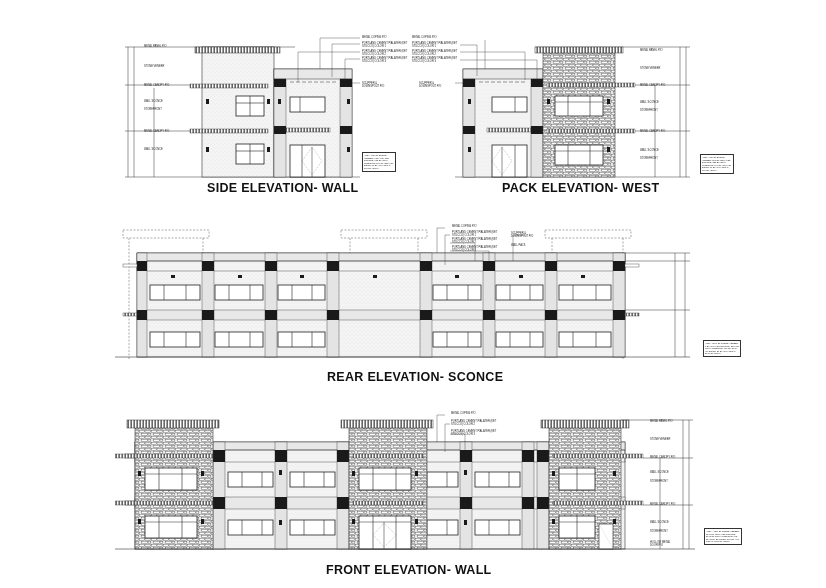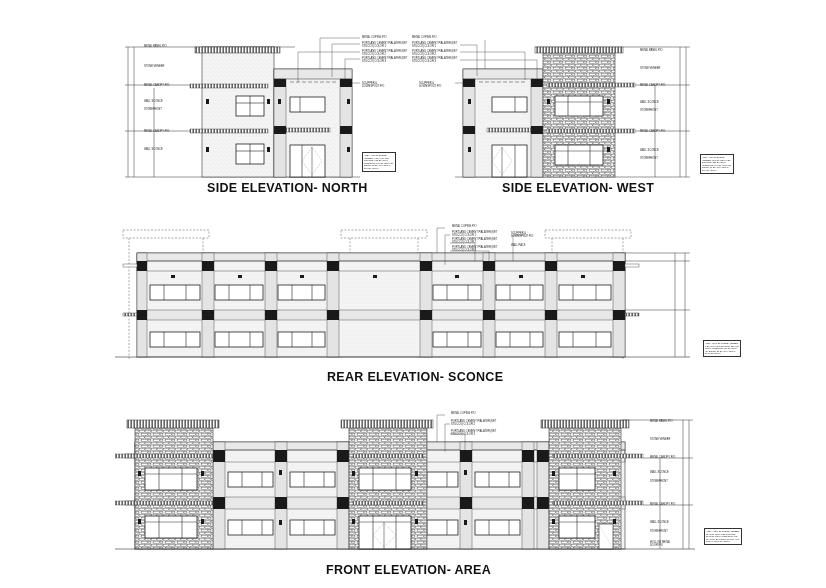--- a/index.html
+++ b/index.html
@@ -93,21 +93,21 @@
 <div class="lbl" style="left:144px;top:100px">WALL SCONCE</div>
 <div class="lbl" style="left:144px;top:108px">STOREFRONT</div>
 <div class="lbl" style="left:144px;top:130px">METAL CANOPY P/O</div>
 <div class="lbl" style="left:144px;top:148px">WALL SCONCE</div>
 <div class="lbl" style="left:362px;top:36px">METAL COPING P/O</div>
 <div class="lbl" style="left:362px;top:42px;white-space:normal;width:48px">PORTLAND CEMENT P/ALATER (KET STUCCO) COLOR 1</div>
 <div class="lbl" style="left:362px;top:50px;white-space:normal;width:48px">PORTLAND CEMENT P/ALATER (KET STUCCO) COLOR 2</div>
 <div class="lbl" style="left:362px;top:57px;white-space:normal;width:48px">PORTLAND CEMENT P/ALATER (KET STUCCO) COLOR 3</div>
 <div class="lbl" style="left:362px;top:82px;white-space:normal;width:32px">SCUPPER &amp; DOWNSPOUT P/O</div>
 <div class="lbl" style="left:362px;top:152px;white-space:normal;width:30px;border:0.5px solid #333;padding:1px;font-size:2.2px;line-height:2.6px"><span>AREA: 876 SF</span> <span>STONE VENEER: 0 SF (0%)</span> <span>KET STUCCO: 612 SF (70%)</span> <span>WINDOWS: 184 SF (21%)</span> <span>SF DOOR: 80 SF (9%)</span> <span>TOTAL: 876 SF (100%)</span></div>
-<div class="title" style="left:207px;top:181px">SIDE ELEVATION- NORTH</div>
+<div class="title" style="left:207px;top:181px">SIDE ELEVATION- WALL</div>
 
 <svg class="abs" style="left:455px;top:40px" width="240" height="140" viewBox="0 0 240 140">
   <g stroke="#333" stroke-width="0.5" fill="none">
     <line x1="225" y1="7" x2="225" y2="137"></line>
     <line x1="231" y1="7" x2="231" y2="137"></line>
     <line x1="200" y1="45" x2="200" y2="137"></line>
     <line x1="80" y1="7" x2="235" y2="7"></line>
     <line x1="90" y1="45" x2="235" y2="45"></line>
     <line x1="90" y1="91" x2="235" y2="91"></line>
     <line x1="0" y1="137" x2="235" y2="137"></line>
@@ -162,21 +162,21 @@
 <div class="lbl" style="left:419px;top:82px;white-space:normal;width:32px">SCUPPER &amp; DOWNSPOUT P/O</div>
 <div class="lbl" style="left:640px;top:49px">METAL PANEL P/O</div>
 <div class="lbl" style="left:640px;top:67px">STONE VENEER</div>
 <div class="lbl" style="left:640px;top:84px">METAL CANOPY P/O</div>
 <div class="lbl" style="left:640px;top:101px">WALL SCONCE</div>
 <div class="lbl" style="left:640px;top:109px">STOREFRONT</div>
 <div class="lbl" style="left:640px;top:130px">METAL CANOPY P/O</div>
 <div class="lbl" style="left:640px;top:149px">WALL SCONCE</div>
 <div class="lbl" style="left:640px;top:157px">STOREFRONT</div>
 <div class="lbl" style="left:700px;top:154px;white-space:normal;width:30px;border:0.5px solid #333;padding:1px;font-size:2.2px;line-height:2.6px"><span>AREA: 876 SF</span> <span>STONE VENEER: 307 SF (35%)</span> <span>KET STUCCO: 325 SF (37%)</span> <span>WINDOWS: 164 SF (19%)</span> <span>SF DOOR: 80 SF (9%)</span> <span>TOTAL: 876 SF (100%)</span></div>
-<div class="title" style="left:502px;top:181px">SIDE ELEVATION- WEST</div>
+<div class="title" style="left:502px;top:181px">PACK ELEVATION- WEST</div>
 
 <svg class="abs" style="left:115px;top:225px" width="600" height="135" viewBox="0 0 600 135">
 
   <g stroke="#555" stroke-width="0.5" fill="none" stroke-dasharray="2,1.5">
     <rect x="8" y="5" width="86" height="8"></rect>
     <rect x="226" y="5" width="86" height="8"></rect>
     <rect x="430" y="5" width="86" height="8"></rect>
     <line x1="14" y1="13" x2="14" y2="135"></line>
     <line x1="88" y1="13" x2="88" y2="28"></line>
     <line x1="235" y1="13" x2="235" y2="28"></line>
@@ -445,13 +445,13 @@
 <div class="lbl" style="left:650px;top:420px">METAL PANEL P/O</div>
 <div class="lbl" style="left:650px;top:438px">STONE VENEER</div>
 <div class="lbl" style="left:650px;top:456px">METAL CANOPY P/O</div>
 <div class="lbl" style="left:650px;top:471px">WALL SCONCE</div>
 <div class="lbl" style="left:650px;top:480px">STOREFRONT</div>
 <div class="lbl" style="left:650px;top:503px">METAL CANOPY P/O</div>
 <div class="lbl" style="left:650px;top:521px">WALL SCONCE</div>
 <div class="lbl" style="left:650px;top:530px">STOREFRONT</div>
 <div class="lbl" style="left:650px;top:541px;white-space:normal;width:28px">HOLLOW METAL DOOR P/O</div>
 <div class="lbl" style="left:704px;top:528px;white-space:normal;width:34px;border:0.5px solid #333;padding:1px;font-size:2.2px;line-height:2.6px"><span>AREA: 4200 SF</span> <span>STONE VENEER: 1147 SF (27%)</span> <span>KET STUCCO: 2145 SF (51%)</span> <span>WINDOWS: 743 SF (18%)</span> <span>SF DOOR: 160 SF (4%)</span> <span>TOTAL: 4200 SF (100%)</span></div>
-<div class="title" style="left:326px;top:563px">FRONT ELEVATION- AREA</div>
+<div class="title" style="left:326px;top:563px">FRONT ELEVATION- WALL</div>
 
 </body></html>

